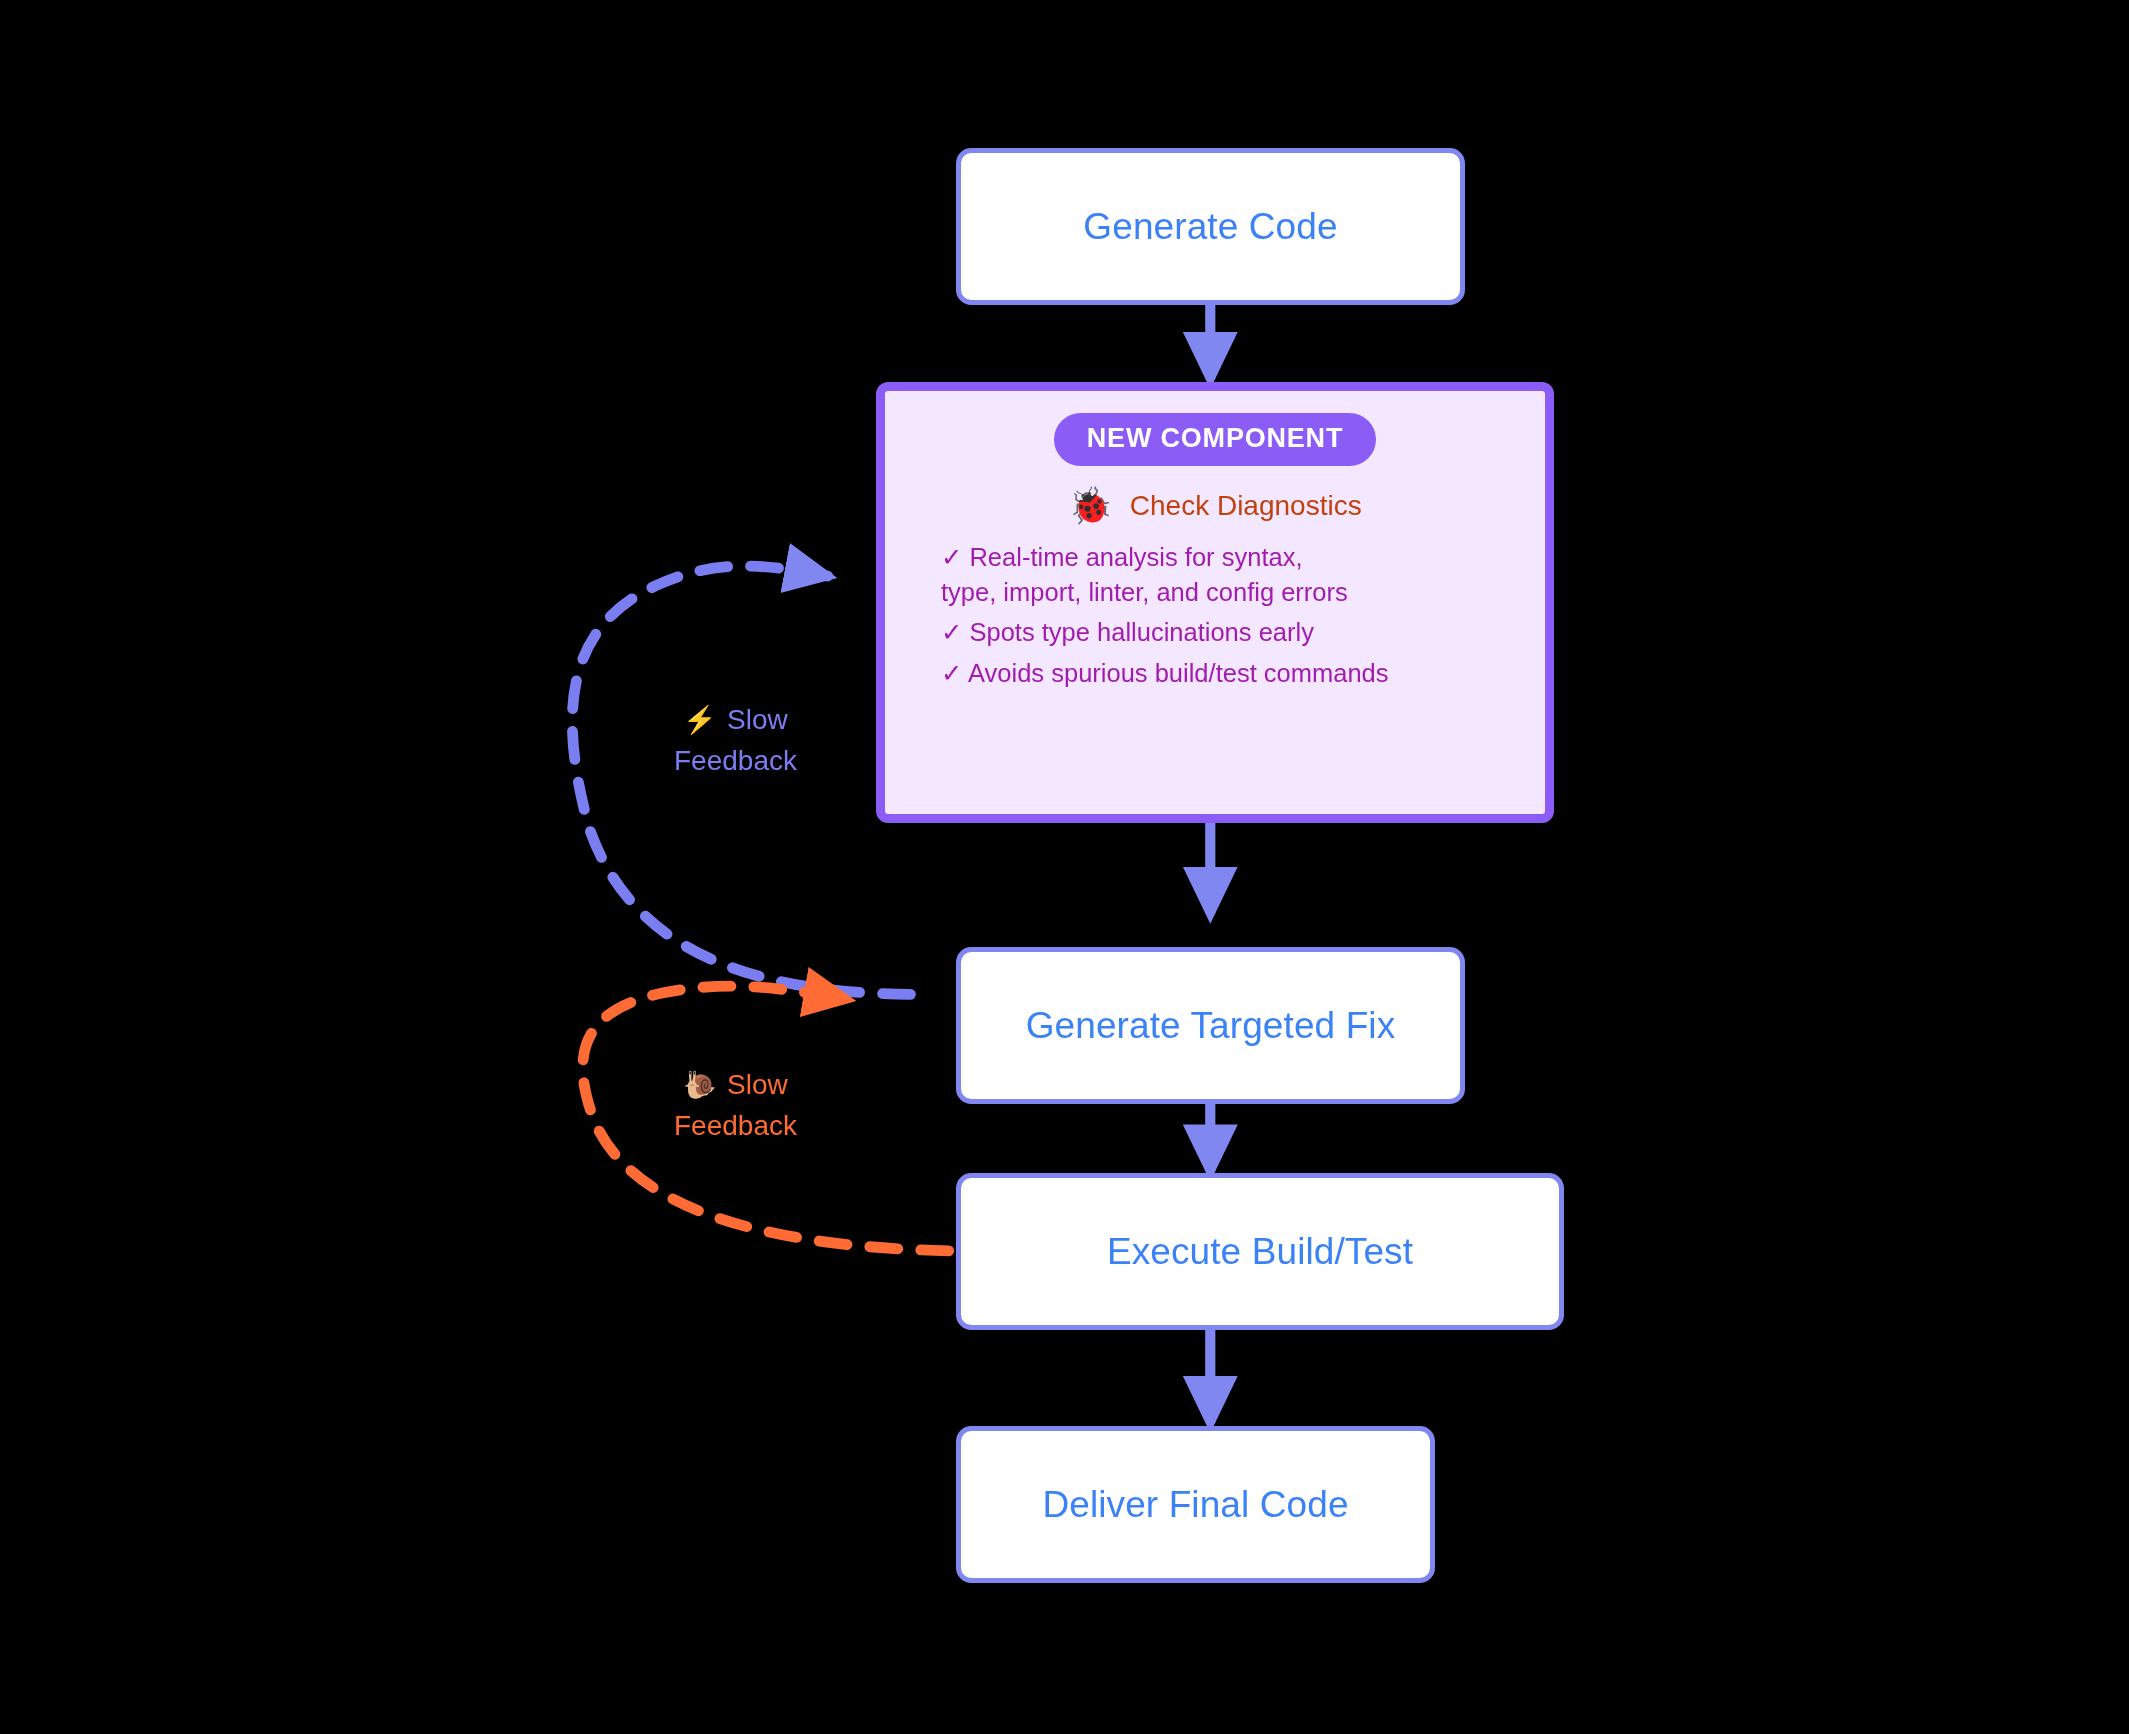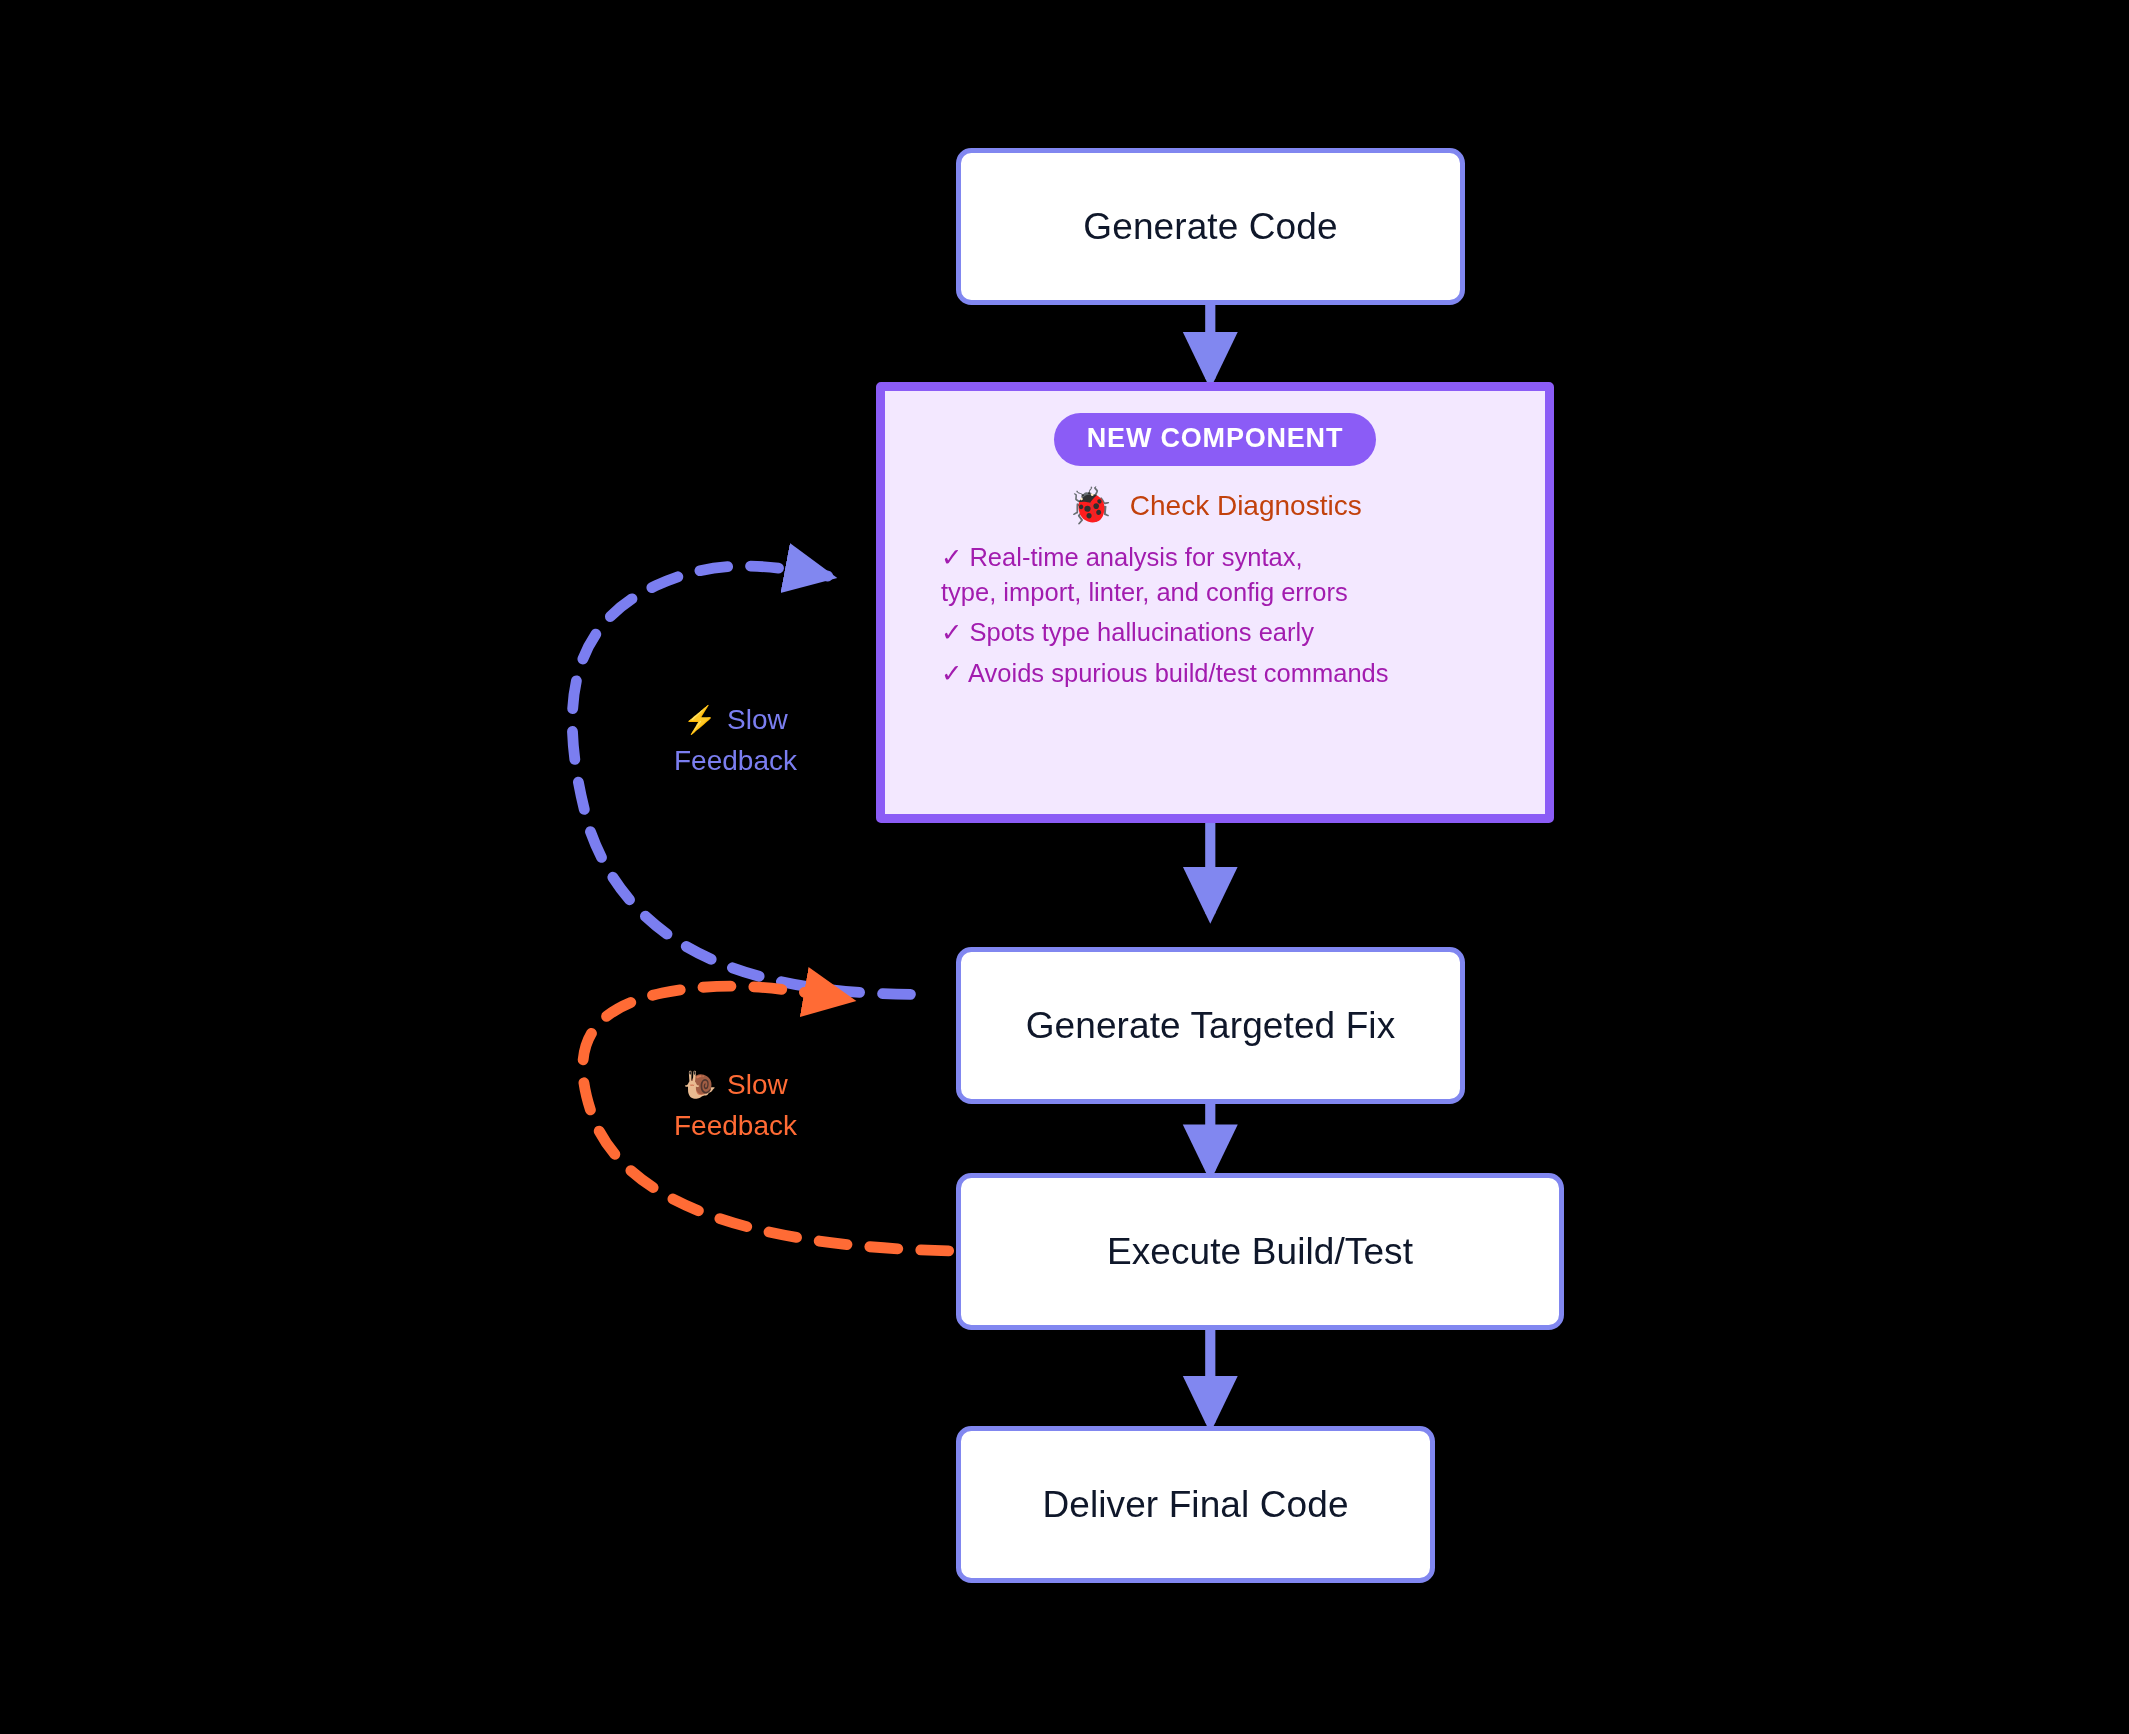--- a/index.html
+++ b/index.html
@@ -30,31 +30,31 @@
     background: #ffffff;
     border: 5.1px solid #8187f0;
     border-radius: 15.3px;
     display: flex;
     align-items: center;
     justify-content: center;
     z-index: 3;
   }
   .node-label {
     font-size: 37px;
-    color: #0f172a;
+    color: #3b82f6;
     letter-spacing: 0.1px;
     white-space: nowrap;
   }
 
   
   .node-highlight {
     position: absolute;
     background: #f3e8ff;
     border: 9px solid #8b5cf6;
-    border-radius: 5px;
+    border-radius: 12px;
     z-index: 3;
     display: flex;
     flex-direction: column;
     align-items: center;
     padding: 21.6px 19px 19px 19px;
   }
   .badge {
     background: #8b5cf6;
     color: #ffffff;
     font-size: 27px;

